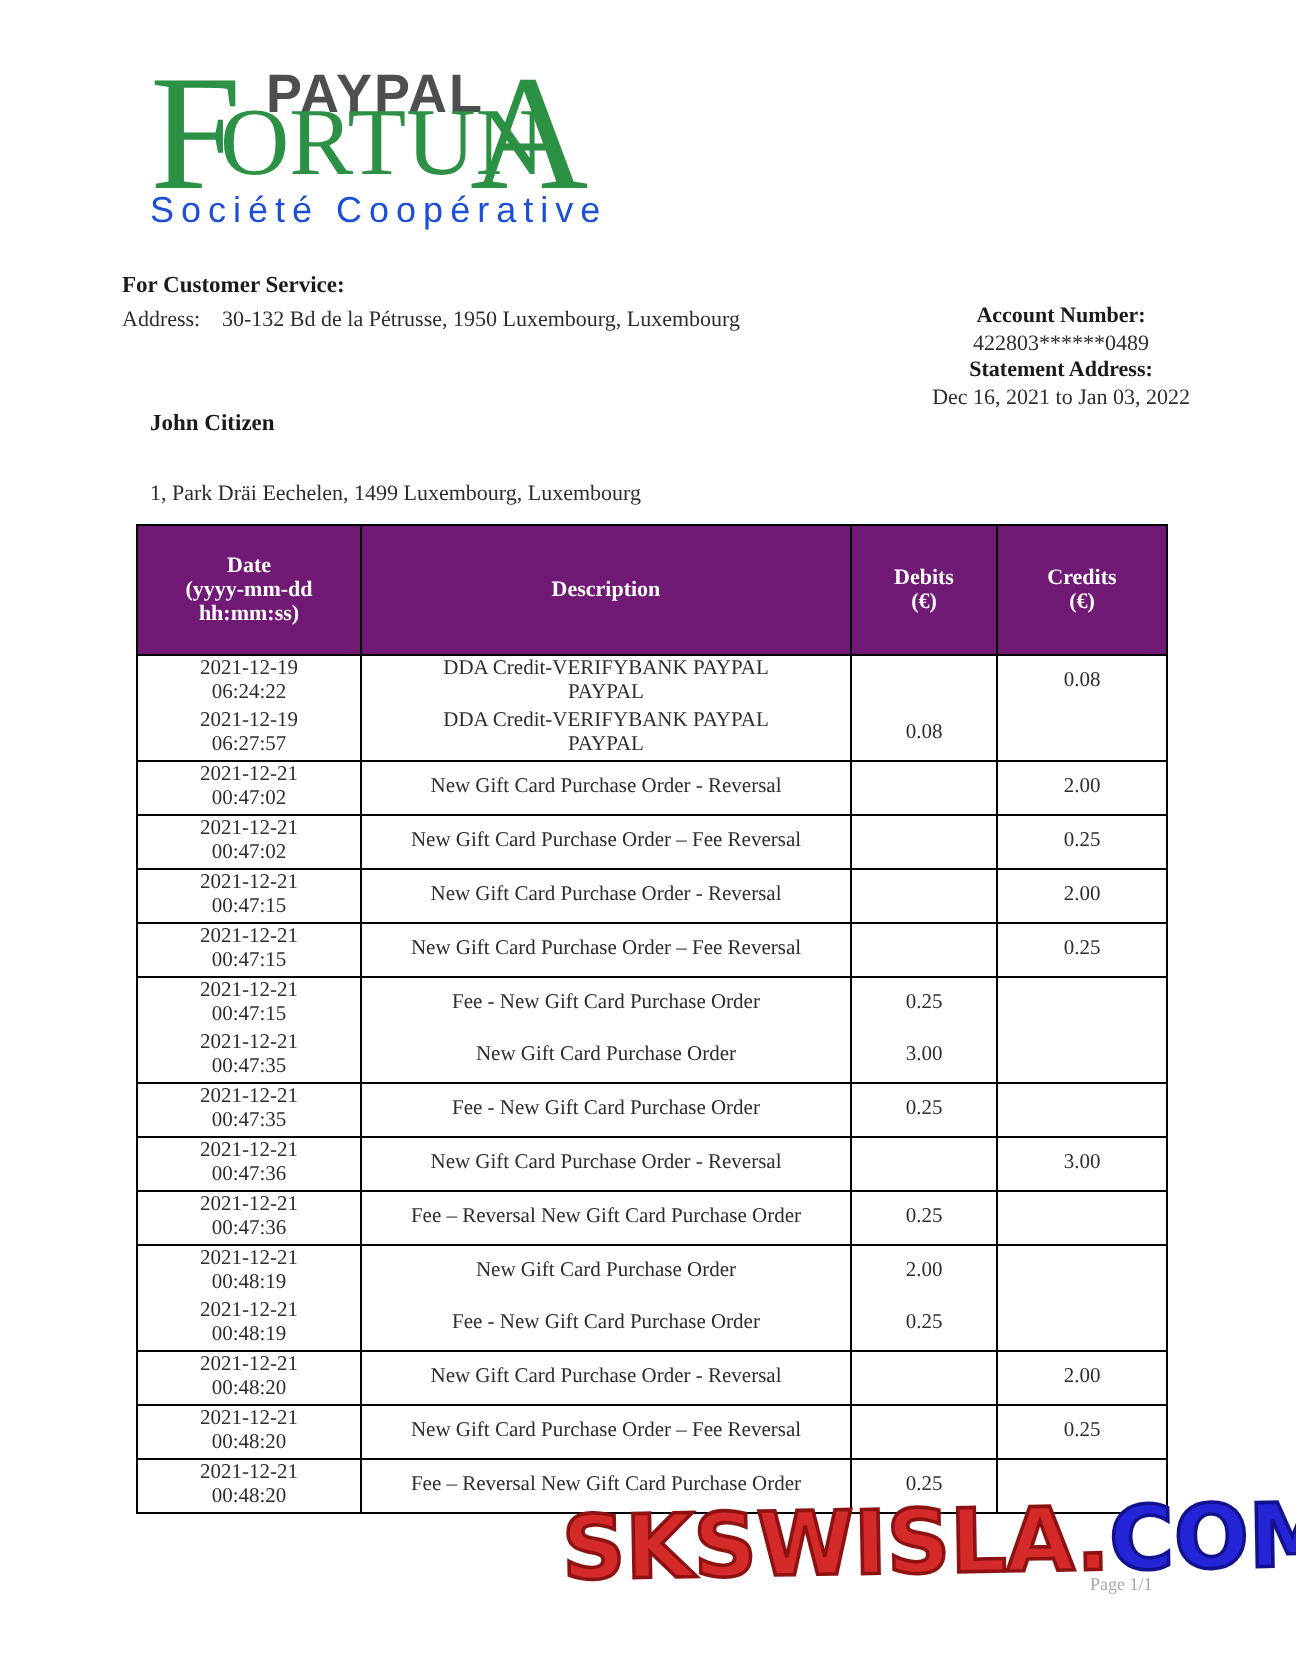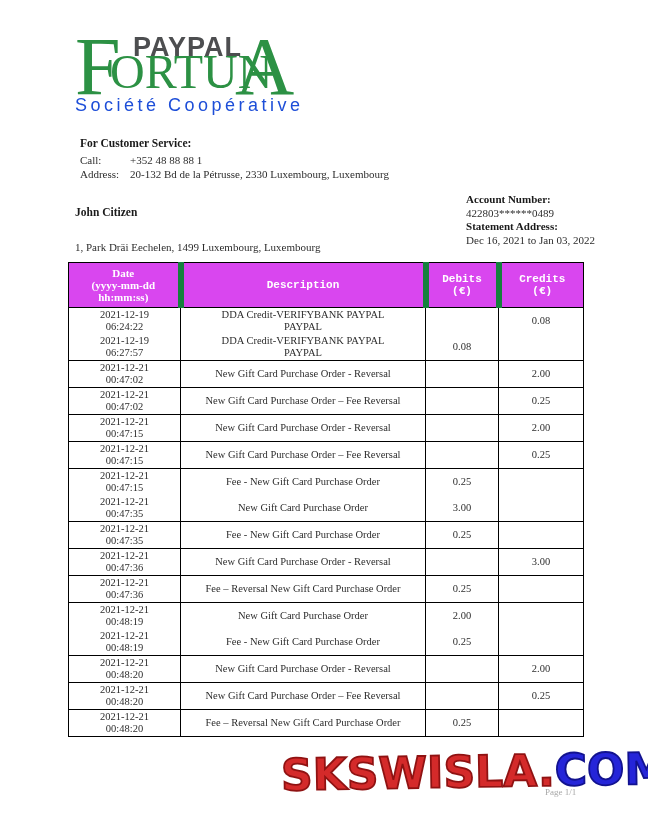--- a/index.html
+++ b/index.html
@@ -28,52 +28,52 @@
     font-family:Liberation Serif, serif; font-size:48px; line-height:39px;
     color:#2c9144;
   }
   .logo-subtitle {
     position:absolute; left:0; top:67px;
     font-family:"Liberation Sans",sans-serif; font-size:18px;
     letter-spacing:3.5px; color:#1d4ed8; white-space:nowrap;
   }
 
   
-  .cs-block { position:absolute; left:80px; top:137px; font-size:11px; }
+  .cs-block { position:absolute; left:61px; top:137px; font-size:11px; }
   .cs-title { font-weight:bold; font-size:11.5px; margin-bottom:4px; color:#1a1a1a; }
   .cs-row { display:flex; line-height:14px; }
   .cs-label { width:50px; }
   .cs-value { white-space:nowrap; }
 
   .acct-block {
-    position:absolute; right:53px; top:152px; text-align:left;
-    font-size:11px; line-height:13.5px;margin-top:41px;
+    position:absolute; right:53px; top:152px; text-align:center;
+    font-size:11px; line-height:13.5px;
   }
   .acct-label { font-weight:bold; color:#1a1a1a; }
 
   .cust-block { position:absolute; left:75px; top:205px; font-size:11px;font-family:Liberation Serif, serif; }
   .cust-name { font-weight:bold; font-size:11.5px; color:#1a1a1a; line-height:15px; }
   .cust-addr { line-height:15px; white-space:nowrap;margin-top:20px; }
 
   
   table.txn {
     position:absolute; left:68px; top:262px; width:515px;
     border-collapse:collapse; table-layout:fixed;
   }
   table.txn col.c-date   { width:112px; }
   table.txn col.c-desc   { width:245px; }
   table.txn col.c-debit  { width:73px;  }
   table.txn col.c-credit { width:85px;  }
   table.txn th {
-    background:#d946ef; color:#ffffff; font-weight:bold;
+    background:#701a75; color:#ffffff; font-weight:bold;
     font-size:11px; line-height:12px; text-align:center;
-    vertical-align:middle; padding:4px 1px; height:40px;
+    vertical-align:middle; padding:14px 1px; height:40px;
     border:1px solid #000;
   }
-  table.txn th + th { border-left:6px solid #15803d;font-family:Liberation Mono, monospace; }
+  table.txn th + th { border-left:1px solid #15803d; }
   table.txn td {
     border:1px solid #000; font-size:10.5px; line-height:12px;
     text-align:center; vertical-align:middle; height:26px;
     padding:1px 2px; color:#2d2d2d; overflow:hidden;
   }
   table.txn tr.no-bottom td { border-bottom:none; }
   table.txn tr.no-top td    { border-top:none; }
 
   
   .watermark {
@@ -97,26 +97,22 @@
     <span class="logo-f">F</span>
     <span class="logo-banque">PAYPAL</span>
     <span class="logo-ortun">ORTUN</span>
     <span class="logo-a">A</span>
     <div class="logo-subtitle">Société Coopérative</div>
   </div>
 
   <div class="cs-block">
     <div class="cs-title">For Customer Service:</div>
     <div class="cs-row">
-      <span class="cs-label">Call:</span>
-      <span class="cs-value">+352 48 88 88 1</span>
-    </div>
-    <div class="cs-row">
       <span class="cs-label">Address:</span>
-      <span class="cs-value">20-132 Bd de la Pétrusse, 2330 Luxembourg, Luxembourg</span>
+      <span class="cs-value">30-132 Bd de la Pétrusse, 1950 Luxembourg, Luxembourg</span>
     </div>
   </div>
 
   <div class="acct-block">
     <div class="acct-label">Account Number:</div>
     <div>422803******0489</div>
     <div class="acct-label">Statement Address:</div>
     <div>Dec 16, 2021 to Jan 03, 2022</div>
   </div>
 

